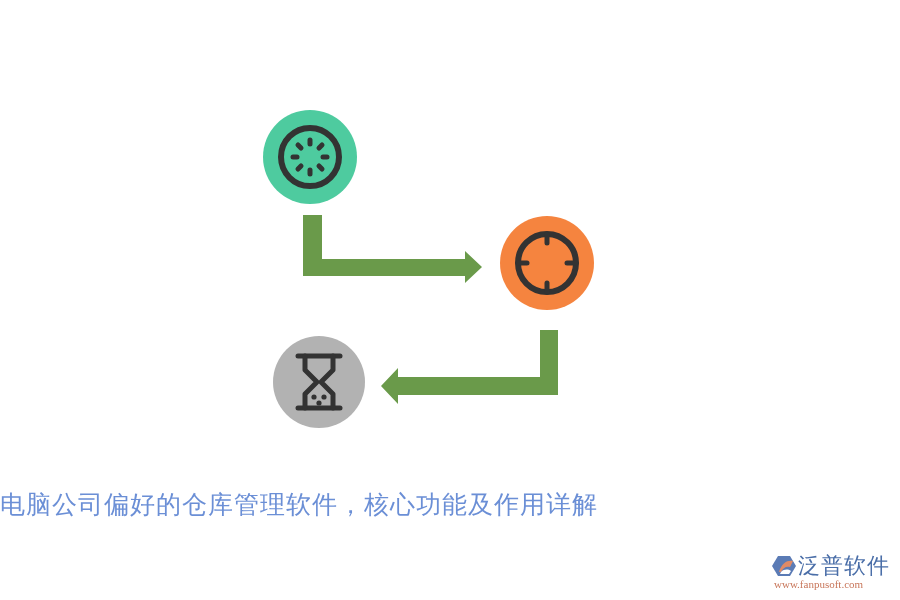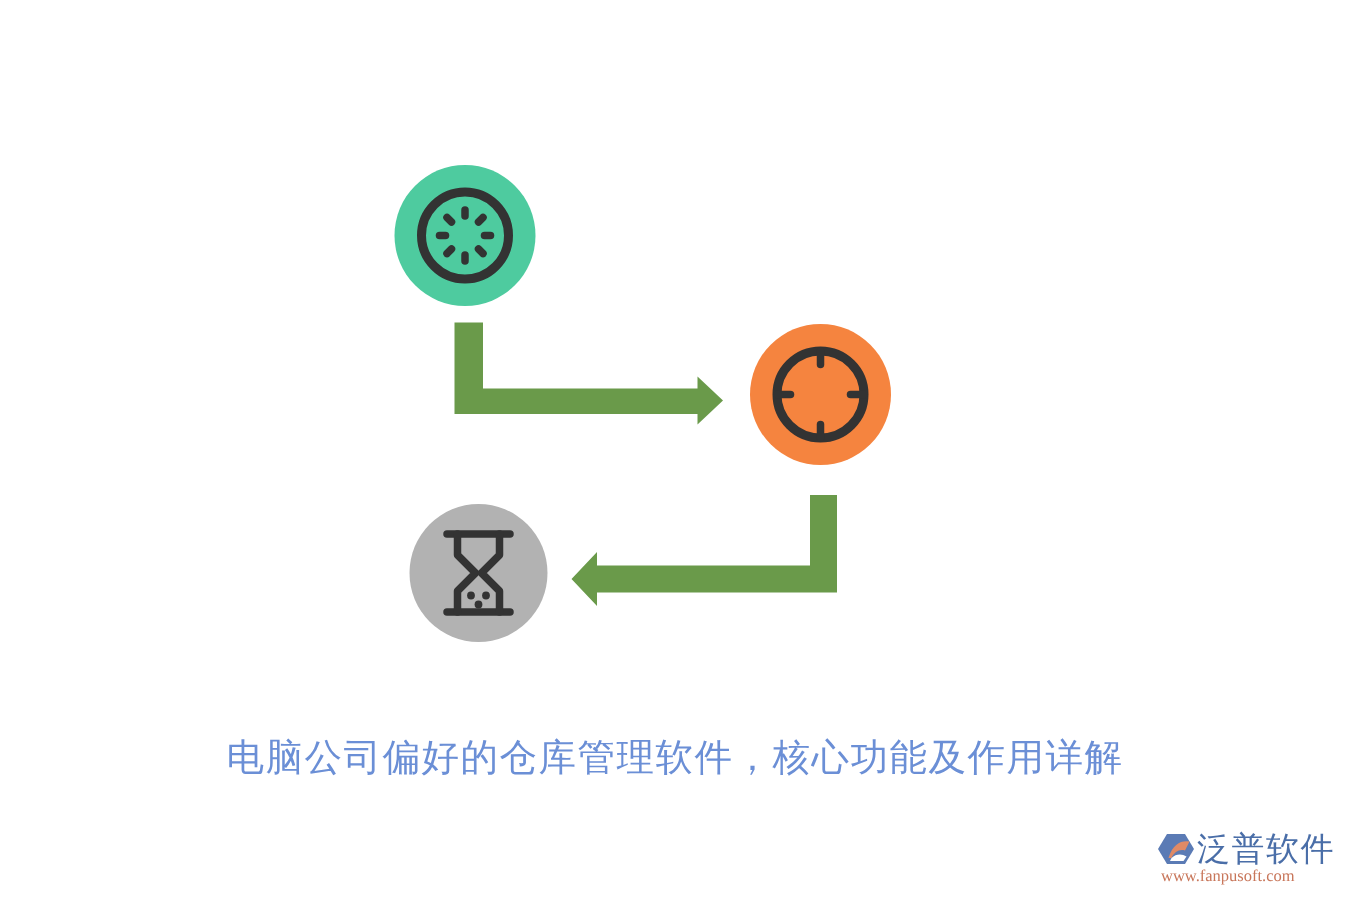--- a/index.html
+++ b/index.html
@@ -1,20 +1,20 @@
 <!DOCTYPE html>
 <html><head>
   <meta charset="utf-8">
   <style>
     html, body { margin: 0; padding: 0; background: #ffffff; }
     body { width: 900px; height: 600px; position: relative; overflow: hidden; font-family: "DejaVu Sans", sans-serif; }
     .circle { position: absolute; border-radius: 50%; display: flex; align-items: center; justify-content: center; }
     .circle svg { display: block; }
     .diagram-svg { position: absolute; left: 0; top: 0; }
-    .title { position: absolute; left: 0; width: 900px; top: 488px; text-align: center; font-size: 25px; letter-spacing: 1px; color: #6b8fd6; font-family: "DejaVu Sans", sans-serif; }
+    .title { position: absolute; left: 0; width: 900px; top: 488px; text-align: left; font-size: 25px; letter-spacing: 1px; color: #6b8fd6; font-family: "DejaVu Sans", sans-serif; }
     .logo { position: absolute; left: 766px; top: 551px; width: 130px; height: 45px; }
     .logo-name { position: absolute; left: 32px; top: 0px; font-size: 22px; color: #4a6ea8; letter-spacing: 1px; font-family: "DejaVu Sans", sans-serif; }
     .logo-url { position: absolute; left: 8px; top: 27px; font-size: 11px; color: #c8765a; font-family: Liberation Serif, serif; }
     .logo-mark { position: absolute; left: 6px; top: 3px; }
   </style>
 </head>
 <body>
 
 <svg class="diagram-svg" width="900" height="600">
 

